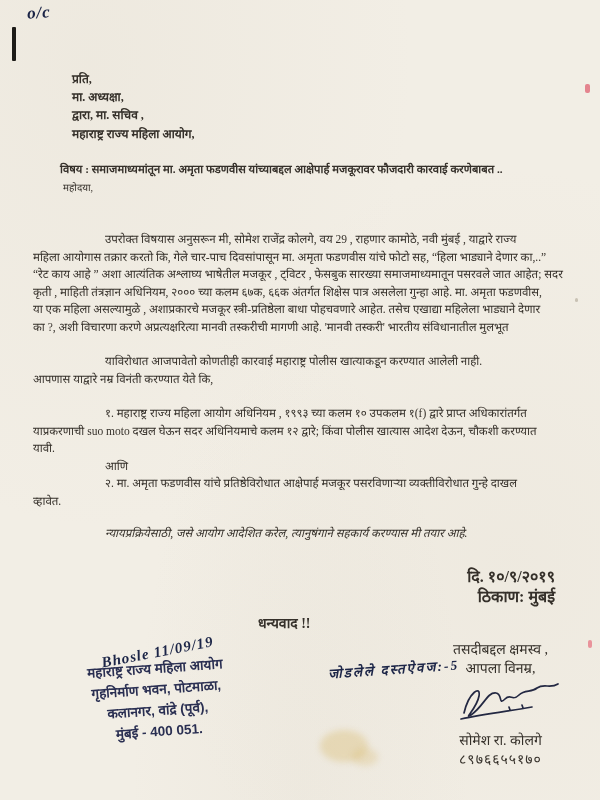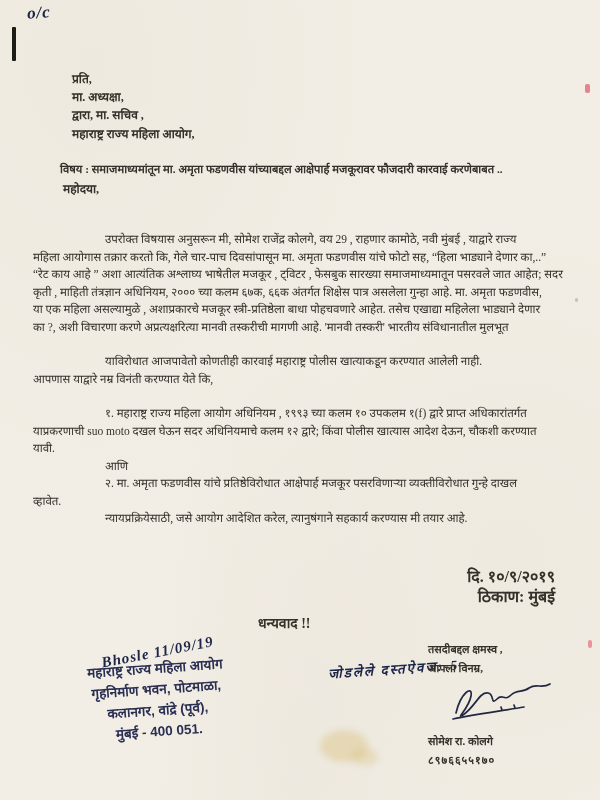--- a/index.html
+++ b/index.html
@@ -20,37 +20,37 @@
   .oc{left:27px;top:3px;font-size:17px;font-style:italic;font-weight:700;
       color:var(--pen,#1c2547);transform:rotate(-4deg);letter-spacing:1px;}
   .corner-bar{left:12px;top:27px;width:4px;height:34px;background:#1d1b18;border-radius:1px;}
 
   
   .recipient{left:72px;top:70px;font-size:12px;line-height:18.2px;font-weight:600;}
 
   
   .subject{left:60px;top:161px;width:505px;font-size:11.3px;font-weight:600;}
   .subject .lbl{font-weight:700;}
-  .salutation{left:63px;top:180px;font-size:12px;font-weight:700;}
+  .salutation{left:63px;top:180px;font-size:10px;font-weight:400;}
 
   
   .body-block{left:33px;top:231px;width:535px;font-weight:500;}
   .ln{white-space:nowrap;}
   .ind{padding-left:72px;}
   .gap-sm{margin-top:17px;}
-  .gap-lg{margin-top:0;}
+  .gap-lg{margin-top:15px;font-style:italic;}
 
   
   .dateblock{left:430px;top:567px;width:125px;text-align:right;font-size:16px;
              line-height:20px;font-weight:600;}
   .thanks{left:258px;top:613px;font-size:14px;font-weight:600;}
 
   
-  .closing{left:428px;top:640px;width:145px;text-align:left;font-size:11px;
-           line-height:19px;font-weight:700;}
+  .closing{left:428px;top:640px;width:145px;text-align:center;font-size:14px;
+           line-height:19px;font-weight:400;}
   .closing .sig{margin:2px 0 0 18px;}
   .closing .name{margin-top:2px;}
   .closing .phone{letter-spacing:1px;}
 
   
   .attach-note{left:328px;top:660px;font-size:13.5px;font-style:italic;
       color:var(--pen,#1c2547);transform:rotate(-4deg);letter-spacing:2px;font-weight:600;}
 
   
   .stamp{left:52px;top:658px;width:210px;text-align:center;transform:rotate(-4deg);

